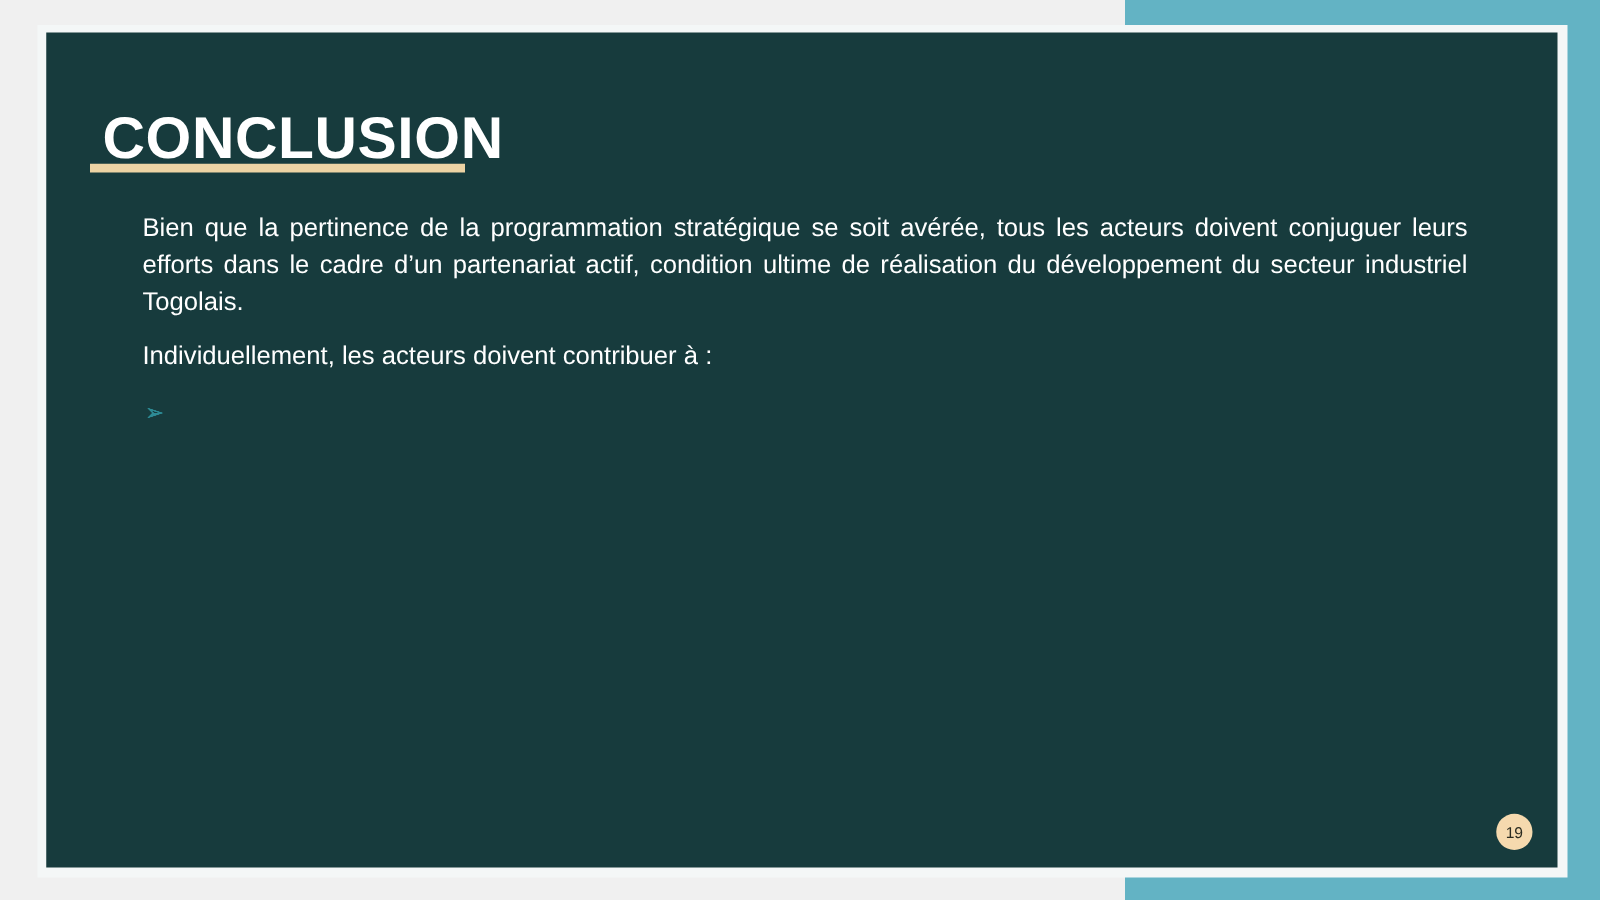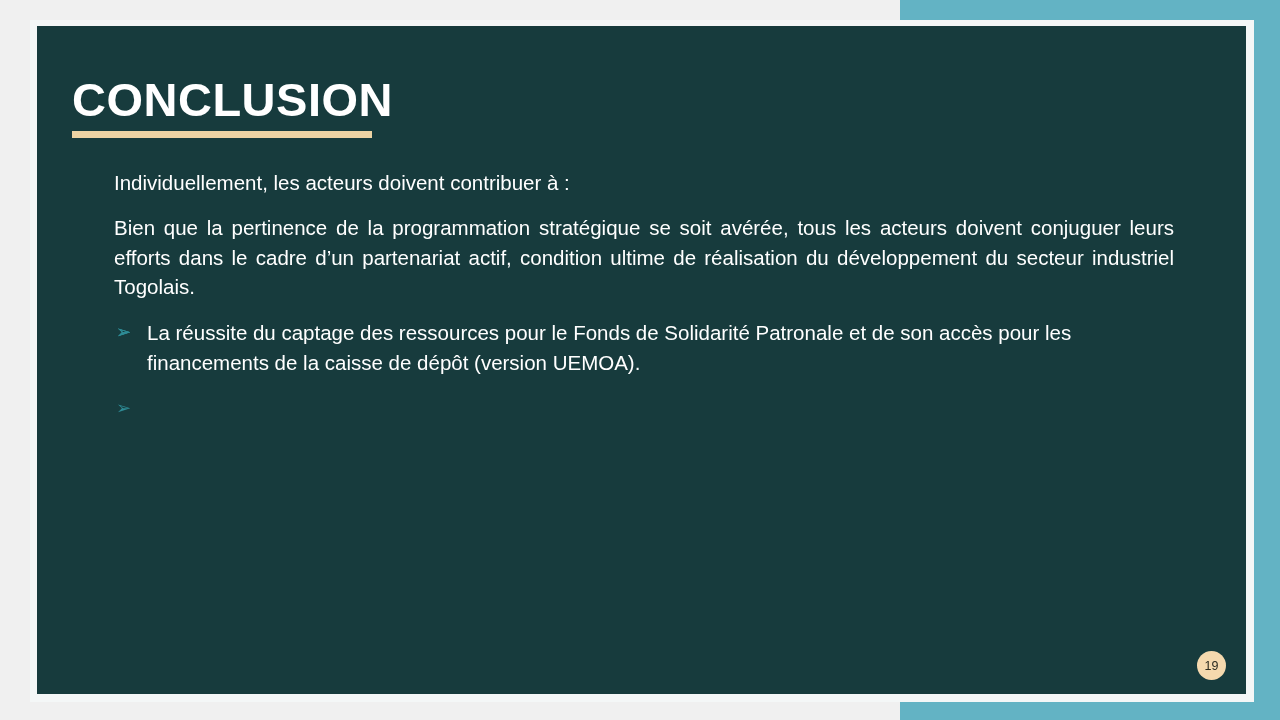--- a/index.html
+++ b/index.html
@@ -59,21 +59,21 @@
     top: 26px;
     width: 1209px;
     height: 668px;
     background: #173b3d;
     box-sizing: border-box;
   }
   .title {
     position: absolute;
     left: 35px;
     top: 50px;
-    margin: 0;
+    margin: 10px;
     font-size: 47px;
     font-weight: bold;
     letter-spacing: 0.5px;
     color: #ffffff;
     line-height: 1;
   }
   .title-rule {
     position: absolute;
     left: 35px;
     top: 105px;
@@ -149,34 +149,33 @@
 
   <div class="white-frame"></div>
 
   <div class="panel">
 
     <h1 class="title">CONCLUSION</h1>
     <div class="title-rule"></div>
 
     <div class="content">
 
+      <p class="para justify">Bien que la pertinence de la programmation stratégique se soit avérée, tous les acteurs doivent conjuguer leurs efforts dans le cadre d’un partenariat actif, condition ultime de réalisation du développement du secteur industriel Togolais.</p>
+
       <p class="para para-lead">Individuellement, les acteurs doivent contribuer à :</p>
-
-      <p class="para justify">Bien que la pertinence de la programmation stratégique se soit avérée, tous les acteurs doivent conjuguer leurs efforts dans le cadre d’un partenariat actif, condition ultime de réalisation du développement du secteur industriel Togolais.</p>
 
       <ul class="bullets">
         <li>
           <span class="bullet-icon">➢</span>
         </li>
         <li>
           <span class="bullet-icon">➢</span>
         </li>
         <li>
           <span class="bullet-icon">➢</span>
-          <span>La réussite du captage des ressources pour le Fonds de Solidarité Patronale et de son accès pour les financements de la caisse de dépôt (version UEMOA).</span>
         </li>
         <li>
           <span class="bullet-icon">➢</span>
         </li>
       </ul>
 
 
     </div>
 
     <div class="page-badge">19</div>

